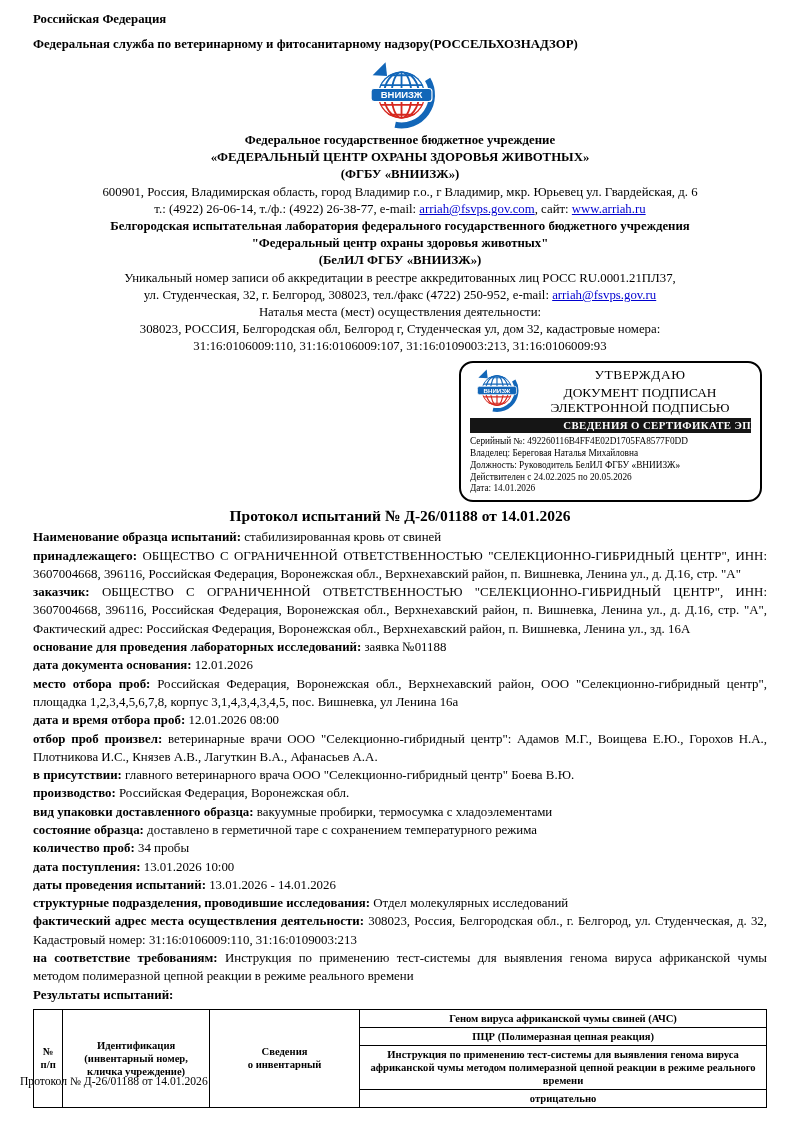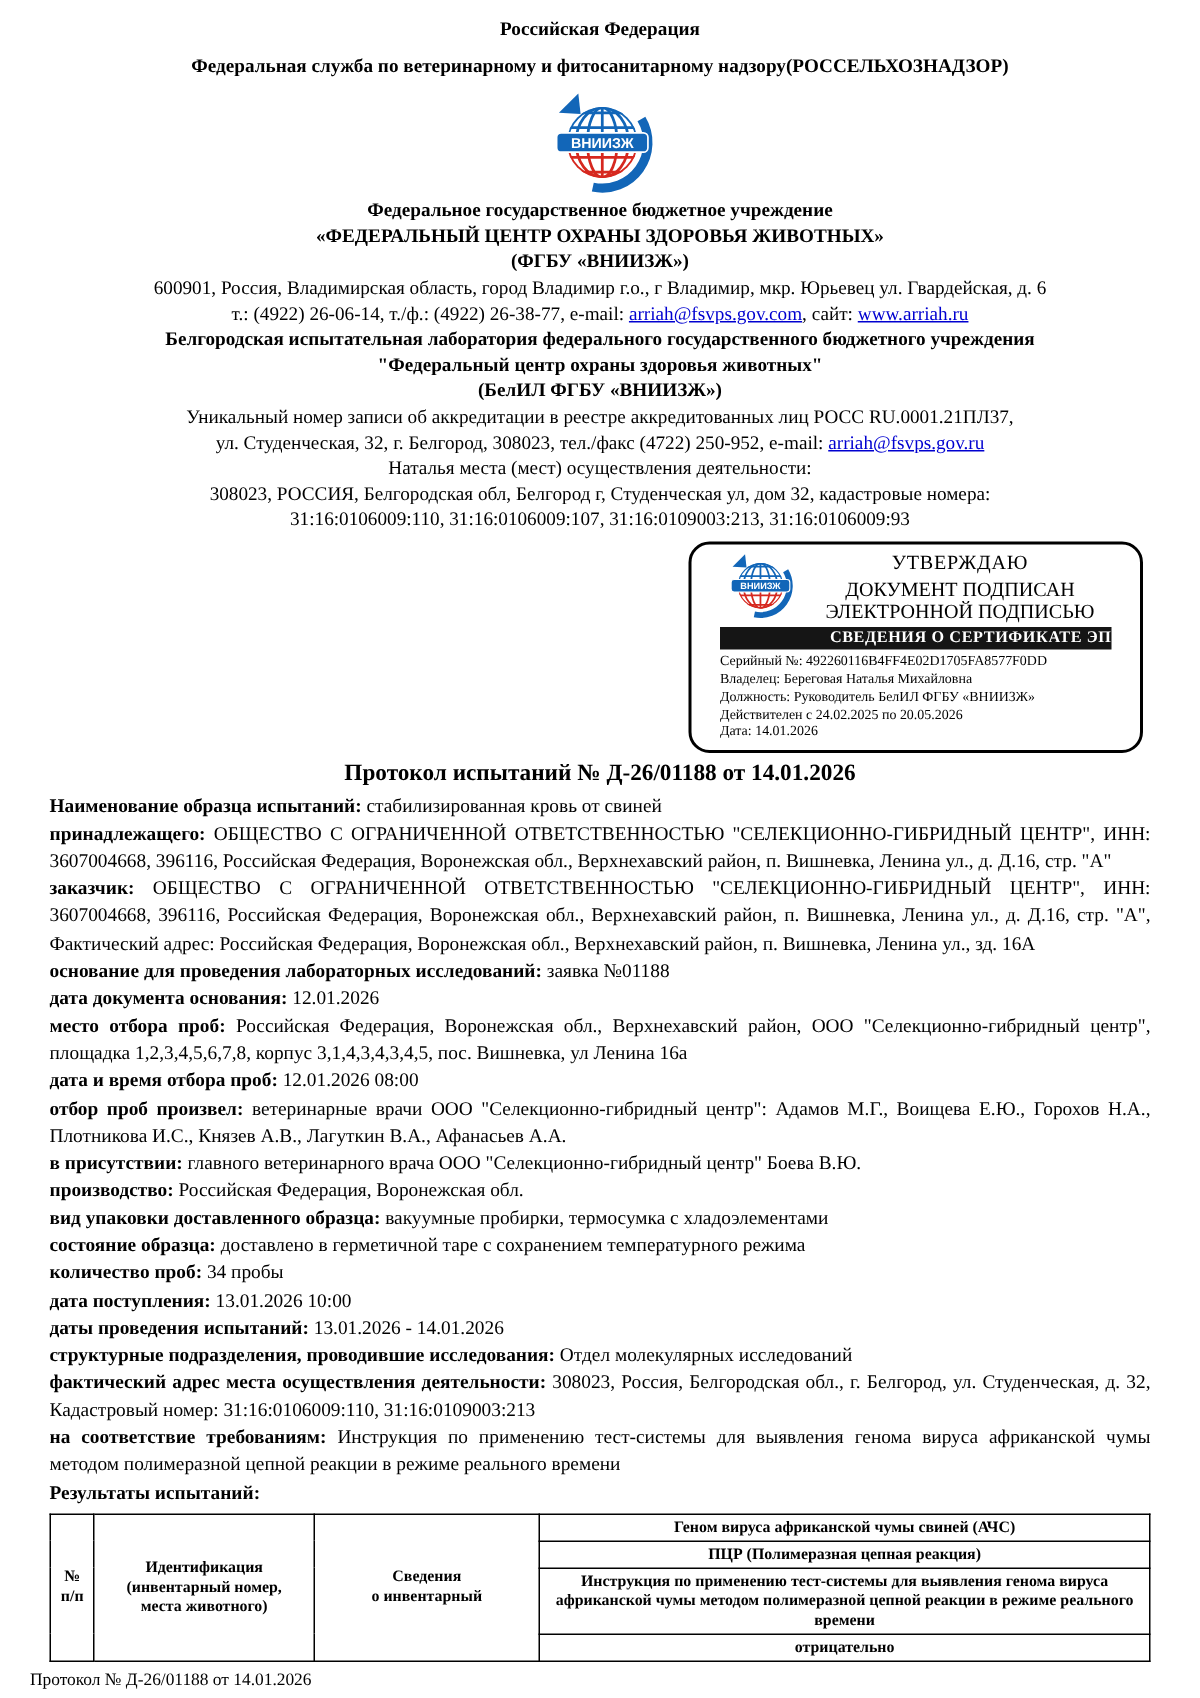--- a/index.html
+++ b/index.html
@@ -2,50 +2,50 @@
 <html lang="ru"><head>
 <meta charset="utf-8">
 <style>
   html,body { margin:0; padding:0; background:#ffffff; }
   .page {
     width:800px; height:1132px; background:#fff; position:relative; overflow:hidden;
     box-sizing:border-box; padding:10px 33px 0;
     font-family:"Liberation Serif","DejaVu Serif",serif; color:#000;
   }
   
-  .htop { text-align:center; font-weight:bold; font-size:12.8px; }
+  .htop { text-align:left; font-weight:bold; font-size:12.8px; }
   .htop .hline { line-height:18px; margin-bottom:7px; }
   .logo { display:block; margin:1px auto 2px; width:82px; height:70px; }
   .horg { text-align:center; font-size:12.8px; }
   .horg .hline { line-height:17.2px; }
   .hline.b { font-weight:bold; }
   .doc-link { color:#0000d0; text-decoration:underline; cursor:pointer; }
   
   .stamp {
     width:303px; margin:5px 5px 0 auto; border:2.5px solid #000; border-radius:14px;
-    padding:4px 19px 5px; box-sizing:border-box; background:#fff;
+    padding:4px 9px 5px; box-sizing:border-box; background:#fff;
   }
   .stamp-top { display:flex; align-items:center; gap:7px; }
   .stamp-logo { width:52px; height:45px; flex:0 0 auto; }
   .stamp-right { flex:1; text-align:center; font-size:13.4px; line-height:15.2px; }
   .stamp-approve { margin-bottom:3px; letter-spacing:.5px; }
   .stamp-bar { background:#151515; color:#fff; text-align:right; font-weight:bold;
     font-size:10.8px; line-height:15px; margin:3px 0; letter-spacing:.4px; }
   .stamp-details { font-size:9.3px; line-height:11.8px; text-align:left; }
   
   .title { text-align:center; font-weight:bold; font-size:15.5px; line-height:21px; margin:3px 0 2px; }
   .fields { font-size:12.9px; line-height:18.3px; text-align:justify; }
   .fields p { margin:0; }
   
   .results { width:100%; border-collapse:collapse; margin-top:5px; table-layout:fixed; }
   .results td { border:1px solid #000; font-weight:bold; font-size:10.6px; line-height:13px;
     text-align:center; vertical-align:middle; padding:2px 4px; }
   .pre { white-space:pre-line; }
   
-  .footer { position:absolute; left:20px; top:1112px; font-size:11.6px; line-height:16.5px; }
+  .footer { position:absolute; left:20px; top:1074px; font-size:11.6px; line-height:16.5px; }
 </style>
 </head>
 <body>
 
 <svg width="0" height="0" style="position:absolute" aria-hidden="true">
   <defs>
     <clipPath id="cp-globe">
         <circle cx="54" cy="46" r="31"></circle>
       </clipPath>
     <clipPath id="cp-top">
@@ -159,21 +159,21 @@
         <col style="width:20%">
         <col style="width:20.5%">
         <col style="width:55.5%">
     </colgroup>
     <tbody>
       <tr>
         <td class="pre" rowspan="4">№
 п/п</td>
         <td class="pre" rowspan="4">Идентификация
 (инвентарный номер,
-места животного)</td>
+кличка учреждение)</td>
         <td class="pre" rowspan="4">Сведения
 о инвентарный</td>
         <td>Геном вируса африканской чумы свиней (АЧС)</td>
       </tr>
       <tr>
         <td>ПЦР (Полимеразная цепная реакция)</td>
       </tr>
       <tr>
         <td>Инструкция по применению тест-системы для выявления генома вируса африканской чумы методом полимеразной цепной реакции в режиме реального времени</td>
       </tr>

